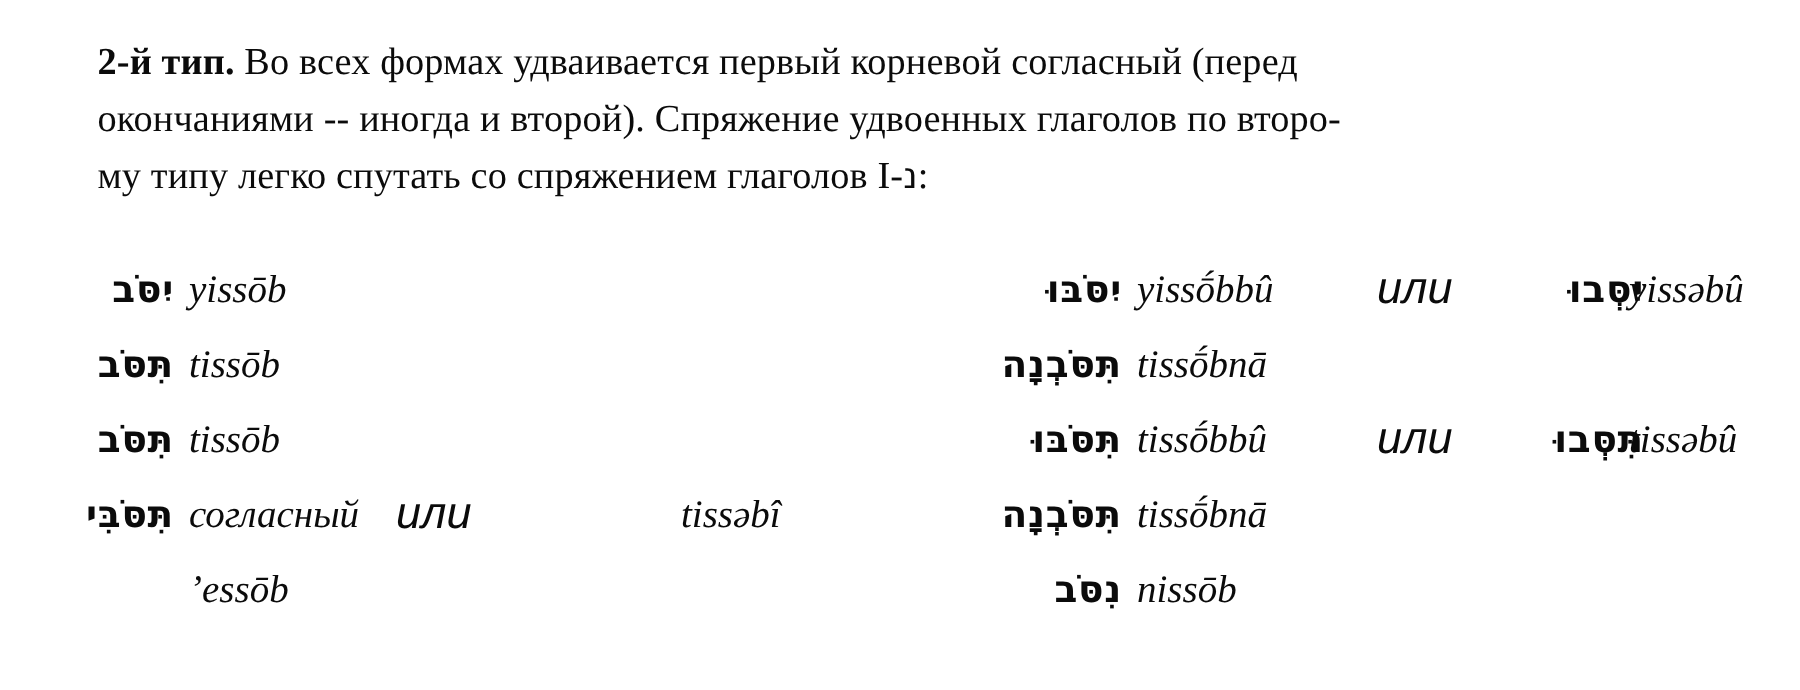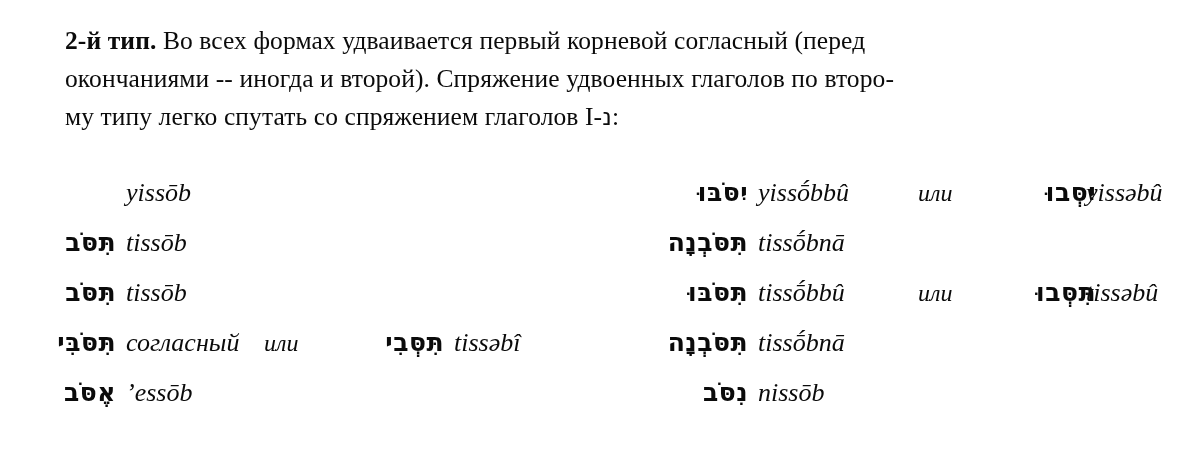--- a/index.html
+++ b/index.html
@@ -68,23 +68,23 @@
     font-weight: 600;
     letter-spacing: 0.5px;
   }
   .translit {
     font-family: "Liberation Serif", serif;
     font-style: italic;
     font-size: 26px;
     text-align: center;
   }
   .ili {
-    font-family: Liberation Serif, serif;
+    font-family: Liberation Sans, sans-serif;
     font-style: italic;
-    font-size: 24px;
+    font-size: 30px;
   }
 
   
   .c-heb1   { left: 20px;  text-align: right; width: 78px; }
   .c-tr1    { left: 108px; }
   .c-ili1   { left: 246px; }
   .c-heb1b  { left: 330px; text-align: right; width: 96px; }
   .c-tr1b   { left: 436px; }
 
   .c-heb2   { left: 620px; text-align: right; width: 110px; }
@@ -100,20 +100,21 @@
 
   <div class="intro">
     <span class="ln"><span class="lead">2-й тип.</span><span> Во всех формах удваивается первый корневой согласный (перед</span></span>
     <span class="ln">окончаниями -- иногда и второй). Спряжение удвоенных глаголов по второ-</span>
     <span class="ln"><span>му типу легко спутать со спряжением глаголов I-</span><span class="hebchar">נ</span><span>:</span></span>
   </div>
 
   <div class="table">
 
     <div class="row">
+      <span class="cell heb c-heb1">יִסֹּב</span>
       <span class="cell translit c-tr1">yissōb</span>
       <span class="cell heb c-heb2">יִסֹּבּוּ</span>
       <span class="cell translit c-tr2">yissṓbbû</span>
       <span class="cell ili c-ili2">или</span>
       <span class="cell heb c-heb2b">יִסְּבוּ</span>
       <span class="cell translit c-tr2b">yissəbû</span>
     </div>
 
     <div class="row">
       <span class="cell heb c-heb1">תִּסֹּב</span>
@@ -129,27 +130,25 @@
       <span class="cell translit c-tr2">tissṓbbû</span>
       <span class="cell ili c-ili2">или</span>
       <span class="cell heb c-heb2b">תִּסְּבוּ</span>
       <span class="cell translit c-tr2b">tissəbû</span>
     </div>
 
     <div class="row">
       <span class="cell heb c-heb1">תִּסֹּבִּי</span>
       <span class="cell translit c-tr1">согласный</span>
       <span class="cell ili c-ili1">или</span>
-      <span class="cell heb c-heb1b">תִּסְּבִי</span>
       <span class="cell translit c-tr1b">tissəbî</span>
       <span class="cell heb c-heb2">תִּסֹּבְנָה</span>
       <span class="cell translit c-tr2">tissṓbnā</span>
     </div>
 
     <div class="row">
-      <span class="cell heb c-heb1">אֶסֹּב</span>
       <span class="cell translit c-tr1">’essōb</span>
       <span class="cell heb c-heb2">נִסֹּב</span>
       <span class="cell translit c-tr2">nissōb</span>
     </div>
 
   </div>
 </div>
 
 </body></html>

